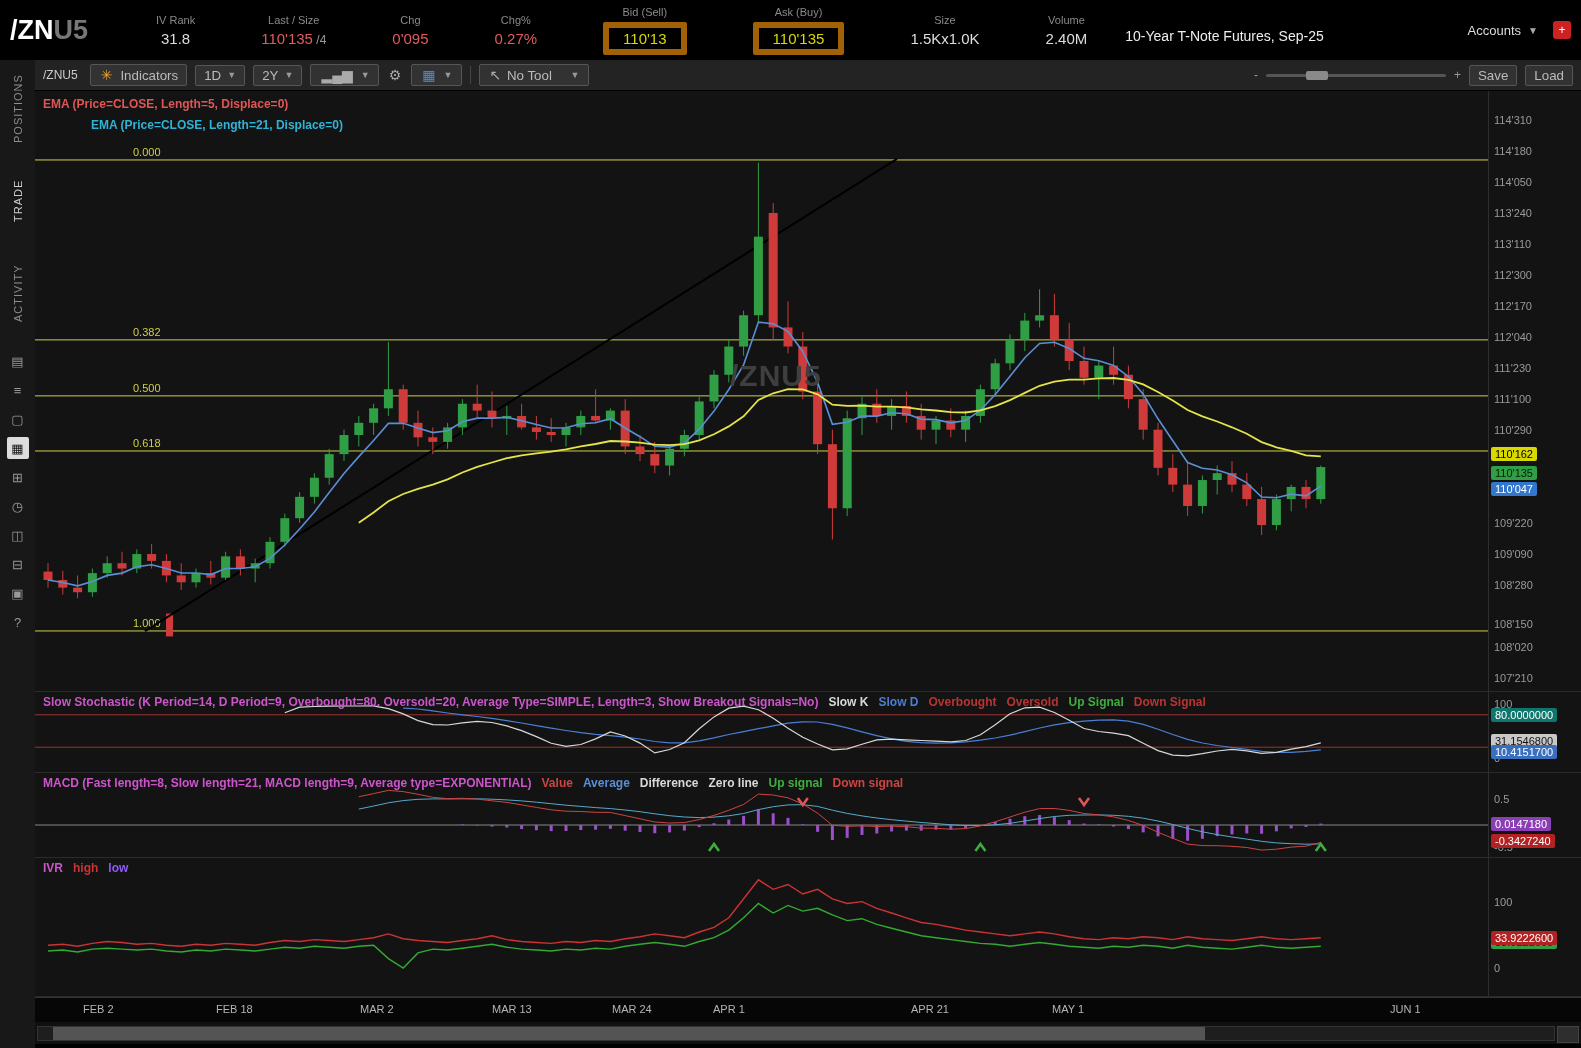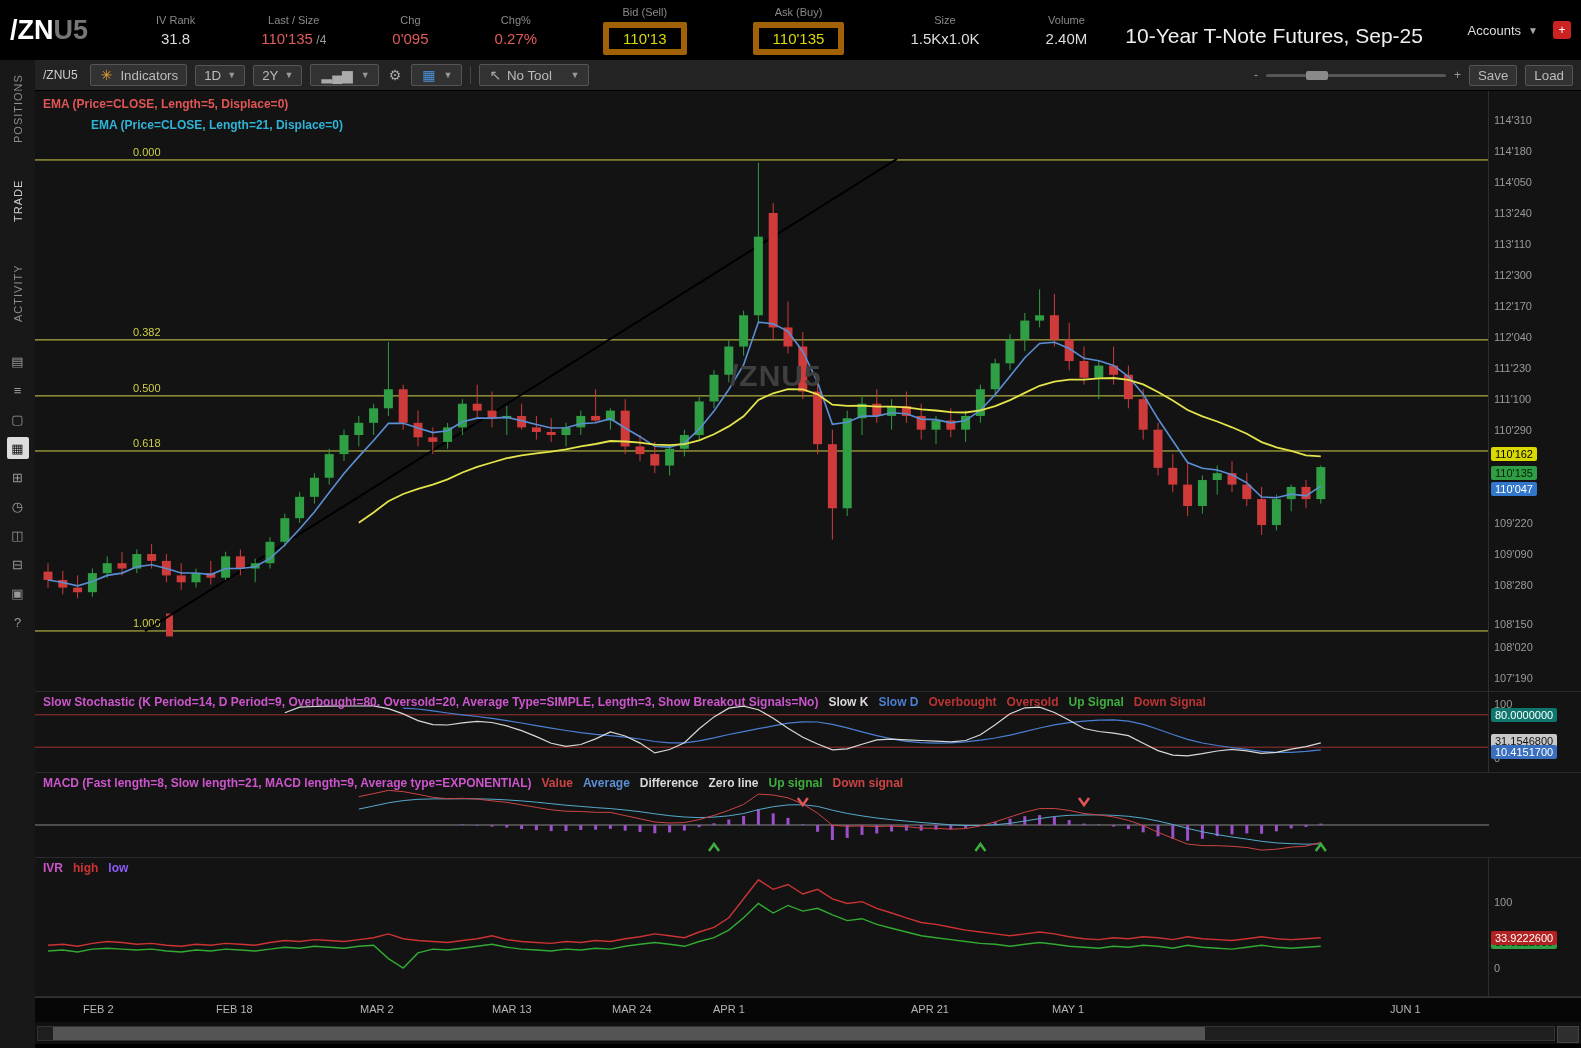--- a/index.html
+++ b/index.html
@@ -7,21 +7,21 @@
   
   .quote-bar{height:60px;background:#000;display:flex;align-items:center;padding:0 10px;}
   .symbol{display:flex;align-items:baseline;margin-right:26px;}
   .symbol .root{font-size:27px;font-weight:bold;color:#fff;}
   .symbol .month{font-size:27px;font-weight:bold;color:#777;}
   .qfield{display:flex;flex-direction:column;align-items:center;margin-right:24px;margin-left:42px;}
   .qfield .lbl{font-size:11px;color:#8a8a8a;line-height:13px;}
   .qfield .val{font-size:15px;color:#ddd;margin-top:3px;white-space:nowrap;}
   .val.red{color:#e05c5c;} .val .suffix{color:#999;font-size:12px;}
   .qfield .boxed{border:6px solid #a16207;border-radius:2px;padding:2px 14px;color:#d9d900;}
-  .desc{font-size:21px;color:#eee;margin-left:14px;margin-top:12px;white-space:nowrap;}
+  .desc{font-size:14px;color:#eee;margin-left:14px;margin-top:12px;white-space:nowrap;}
   .accounts{margin-left:auto;display:flex;align-items:center;gap:7px;font-size:13px;color:#ddd;}
   .acct-caret{font-size:10px;color:#aaa;}
   .alert-box{width:18px;height:18px;background:#c22;border-radius:3px;color:#fff;font-size:12px;
     display:flex;align-items:center;justify-content:center;margin-left:8px;}
   
   .main-row{display:flex;height:988px;}
   .sidebar{width:35px;background:#181818;display:flex;flex-direction:column;align-items:center;flex:none;}
   .side-tab{writing-mode:vertical-rl;transform:rotate(180deg);font-size:11px;letter-spacing:1px;
     color:#8d8d8d;height:86px;display:flex;align-items:center;justify-content:center;margin-top:6px;cursor:default;}
   .side-tab.active{color:#ccc;}
@@ -383,21 +383,21 @@
           <span class="axis-lab" style="top: 209px;">112'170</span>
           <span class="axis-lab" style="top: 239.978px;">112'040</span>
           <span class="axis-lab" style="top: 270.956px;">111'230</span>
           <span class="axis-lab" style="top: 301.934px;">111'100</span>
           <span class="axis-lab" style="top: 332.988px;">110'290</span>
           <span class="axis-lab" style="top: 425.921px;">109'220</span>
           <span class="axis-lab" style="top: 456.975px;">109'090</span>
           <span class="axis-lab" style="top: 487.953px;">108'280</span>
           <span class="axis-lab" style="top: 518.931px; margin-top: 8px;">108'150</span>
           <span class="axis-lab" style="top: 549.909px;">108'020</span>
-          <span class="axis-lab" style="top: 580.963px;">107'190</span>
+          <span class="axis-lab" style="top: 580.963px;">107'210</span>
           <span class="badge" style="top: 355.508px; background: rgb(217, 217, 0); color: rgb(0, 0, 0);">110'162</span>
           <span class="badge" style="top: 374.917px; background: rgb(47, 158, 68); color: rgb(0, 34, 0);">110'135</span>
           <span class="badge" style="top: 390.9px; background: rgb(51, 119, 204); color: rgb(255, 255, 255);">110'047</span>
         </div>
     </div>
 
     <div class="panel" style="height:80px">
       <svg id="stoch-svg" width="1454" height="80">
           <line x1="0" y1="22.8" x2="1454" y2="22.8" stroke="#a03030" stroke-width="1"></line>
           <line x1="0" y1="55.2" x2="1454" y2="55.2" stroke="#a03030" stroke-width="1"></line>
@@ -488,20 +488,26 @@
             <path d="M1280.8,78 L1285.8,71 L1290.8,78" fill="none" stroke="#3fae3f" stroke-width="2.5"></path>
           </g>
           <g>
             <path d="M762.8000000000001,25 L767.8000000000001,32 L772.8000000000001,25" fill="none" stroke="#e05555" stroke-width="2.5"></path>
             <path d="M1044,25 L1049,32 L1054,25" fill="none" stroke="#e05555" stroke-width="2.5"></path>
           </g>
         </svg>
       <div class="panel-legend" style="top:3px">
         <span id="macd-title" style="color: rgb(204, 85, 204);">MACD (Fast length=8, Slow length=21, MACD length=9, Average type=EXPONENTIAL)</span><span id="macd-legend-items"><span class="lg-item" style="color: rgb(204, 68, 68);">Value</span><span class="lg-item" style="color: rgb(91, 143, 212);">Average</span><span class="lg-item" style="color: rgb(216, 216, 216);">Difference</span><span class="lg-item" style="color: rgb(216, 216, 216);">Zero line</span><span class="lg-item" style="color: rgb(63, 174, 63);">Up signal</span><span class="lg-item" style="color: rgb(204, 68, 68);">Down signal</span></span>
       </div>
+      <div class="right-axis" id="macd-axis">
+          <span class="axis-lab" style="top: 20px;">0.5</span>
+          <span class="axis-lab" style="top: 68px;">-0.5</span>
+          <span class="badge" style="top: 44.2944px; background: rgb(138, 63, 181); color: rgb(255, 255, 255);">0.0147180</span>
+          <span class="badge" style="top: 61.4496px; background: rgb(178, 34, 34); color: rgb(255, 255, 255);">-0.3427240</span>
+        </div>
     </div>
 
     <div class="panel" style="height:138px">
       <svg id="ivr-svg" width="1454" height="138">
           <path d="M13.0,93.0 L27.8,92.0 L42.6,94.0 L57.4,91.1 L72.2,90.2 L87.0,91.1 L101.8,92.0 L116.6,91.1 L131.4,93.0 L146.2,94.0 L161.0,92.0 L175.8,93.0 L190.6,91.1 L205.4,92.0 L220.2,93.0 L235.0,91.1 L249.8,89.2 L264.6,90.2 L279.4,88.3 L294.2,89.2 L309.0,90.2 L323.8,88.3 L338.6,87.3 L353.4,100.6 L368.2,110.1 L383.0,94.9 L397.8,91.1 L412.6,92.0 L427.4,90.2 L442.2,88.3 L457.0,86.3 L471.8,89.2 L486.6,91.1 L501.4,92.0 L516.2,93.0 L531.0,91.1 L545.8,92.0 L560.6,90.2 L575.4,91.1 L590.2,88.3 L605.0,86.3 L619.8,84.5 L634.6,86.3 L649.4,88.3 L664.2,83.5 L679.0,79.7 L693.8,72.1 L708.6,59.8 L723.4,45.5 L738.2,55.0 L753.0,47.4 L767.8,53.1 L782.6,50.3 L797.4,56.9 L812.2,62.6 L827.0,60.7 L841.8,66.4 L856.6,70.2 L871.4,74.0 L886.2,77.8 L901.0,79.7 L915.8,81.6 L930.6,83.5 L945.4,85.4 L960.2,86.3 L975.0,88.3 L989.8,86.3 L1004.6,84.5 L1019.4,86.3 L1034.2,88.3 L1049.0,89.2 L1063.8,90.2 L1078.6,88.3 L1093.4,89.2 L1108.2,87.3 L1123.0,88.3 L1137.8,90.2 L1152.6,87.3 L1167.4,89.2 L1182.2,90.2 L1197.0,91.1 L1211.8,89.2 L1226.6,87.3 L1241.4,89.2 L1256.2,90.2 L1271.0,89.2 L1285.8,88.3" fill="none" stroke="#33aa33" stroke-width="1.4"></path>
           <path d="M13.0,87.3 L27.8,86.3 L42.6,88.3 L57.4,85.4 L72.2,83.5 L87.0,84.5 L101.8,86.3 L116.6,85.4 L131.4,87.3 L146.2,88.3 L161.0,86.3 L175.8,87.3 L190.6,85.4 L205.4,86.3 L220.2,87.3 L235.0,84.5 L249.8,82.5 L264.6,83.5 L279.4,81.6 L294.2,82.5 L309.0,83.5 L323.8,81.6 L338.6,79.7 L353.4,75.9 L368.2,80.7 L383.0,82.5 L397.8,83.5 L412.6,84.5 L427.4,82.5 L442.2,80.7 L457.0,77.8 L471.8,81.6 L486.6,83.5 L501.4,84.5 L516.2,85.4 L531.0,83.5 L545.8,84.5 L560.6,82.5 L575.4,83.5 L590.2,80.7 L605.0,78.8 L619.8,75.9 L634.6,77.8 L649.4,79.7 L664.2,74.0 L679.0,69.3 L693.8,59.8 L708.6,40.8 L723.4,21.8 L738.2,31.3 L753.0,26.5 L767.8,36.0 L782.6,31.3 L797.4,40.8 L812.2,45.5 L827.0,43.6 L841.8,50.3 L856.6,55.0 L871.4,59.8 L886.2,64.5 L901.0,66.4 L915.8,69.3 L930.6,72.1 L945.4,74.0 L960.2,75.9 L975.0,77.8 L989.8,75.9 L1004.6,74.0 L1019.4,75.9 L1034.2,78.8 L1049.0,80.7 L1063.8,81.6 L1078.6,79.7 L1093.4,80.7 L1108.2,78.8 L1123.0,79.7 L1137.8,81.6 L1152.6,78.8 L1167.4,80.7 L1182.2,81.6 L1197.0,82.5 L1211.8,80.7 L1226.6,78.8 L1241.4,80.7 L1256.2,81.6 L1271.0,80.7 L1285.8,79.7" fill="none" stroke="#cc3333" stroke-width="1.4"></path>
         </svg>
       <div class="panel-legend" style="top:3px">
         <span id="ivr-title" style="color: rgb(204, 85, 204);">IVR</span><span id="ivr-legend-items"><span class="lg-item" style="color: rgb(204, 51, 51);">high</span><span class="lg-item" style="color: #8b5cf6; margin-top: 16px;">low</span></span>
       </div>

